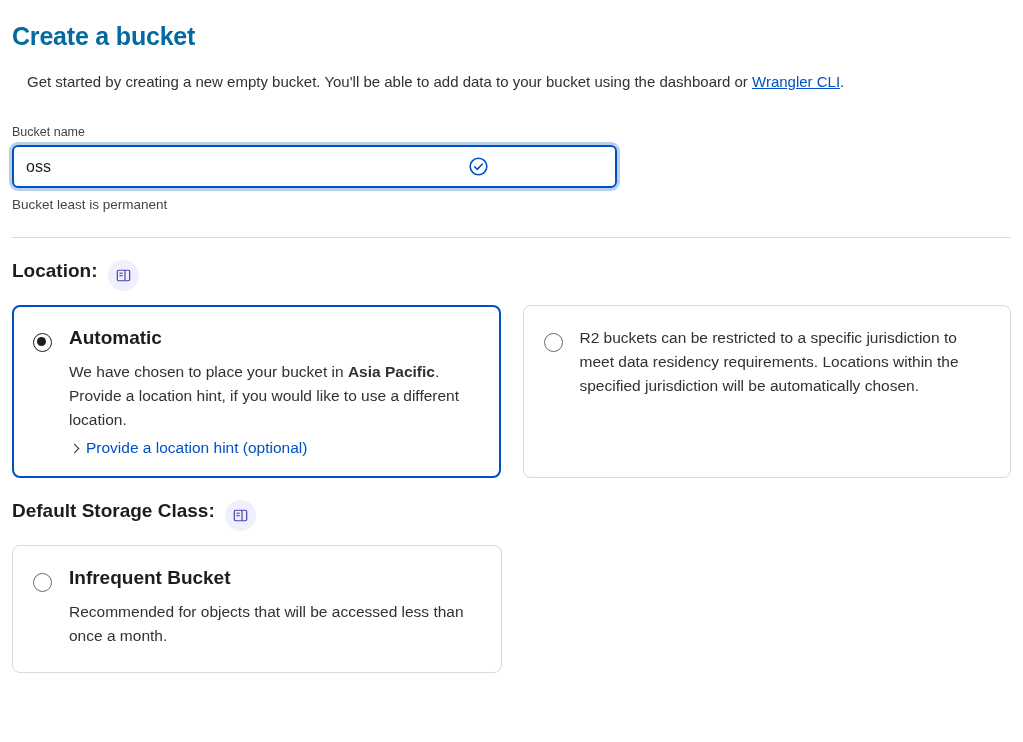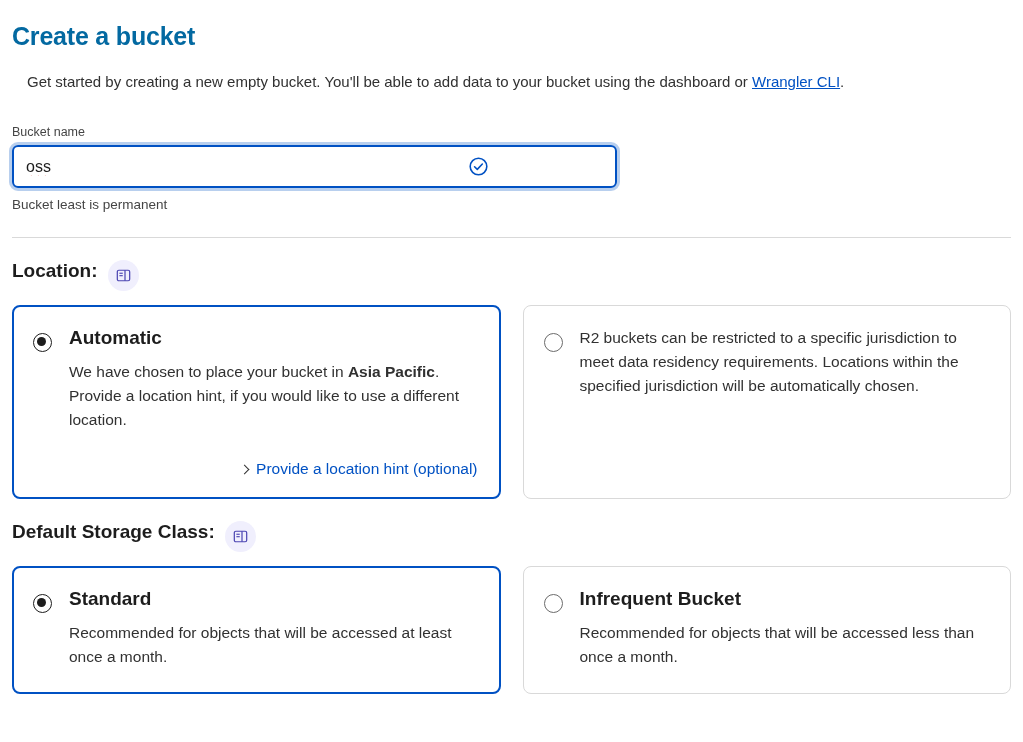--- a/index.html
+++ b/index.html
@@ -161,25 +161,24 @@
     line-height: 24px;
     color: #313131;
     margin: 0;
     max-width: 420px;
   }
   .card-desc b { font-weight: bold; }
   .hint-link {
     display: flex;
     align-items: center;
     gap: 8px;
-    margin-top: 28px;
+    margin-top: 7px;
     color: #0051c3;
     font-size: 15.5px;
     cursor: pointer;
-    justify-content: flex-end;
   }
   .chev {
     display: inline-block;
     width: 7px;
     height: 7px;
     border-right: 1.8px solid #313131;
     border-bottom: 1.8px solid #313131;
     transform: rotate(-45deg);
     margin-left: 2px;
   }
@@ -256,29 +255,20 @@
         <rect x="1.4" y="2.4" width="13.2" height="11.2" rx="1.6"></rect>
         <line x1="9.6" y1="2.4" x2="9.6" y2="13.6"></line>
         <rect x="3.6" y="5" width="3.6" height="1.2" fill="#4b45b2" stroke="none"></rect>
         <rect x="3.6" y="7.6" width="3.6" height="1.2" fill="#4b45b2" stroke="none"></rect>
       </svg>
     </span>
   </div>
 
   <div class="card-row storage-row">
 
-    <div class="card selected">
-      <div class="card-inner">
-        <span class="radio checked"></span>
-        <div>
-          <div class="card-title">Standard</div>
-          <p class="card-desc">Recommended for objects that will be accessed at least once a month.</p>
-        </div>
-      </div>
-    </div>
 
     <div class="card">
       <div class="card-inner">
         <span class="radio"></span>
         <div>
           <div class="card-title">Infrequent Bucket</div>
           <p class="card-desc">Recommended for objects that will be accessed less than once a month.</p>
         </div>
       </div>
     </div>

